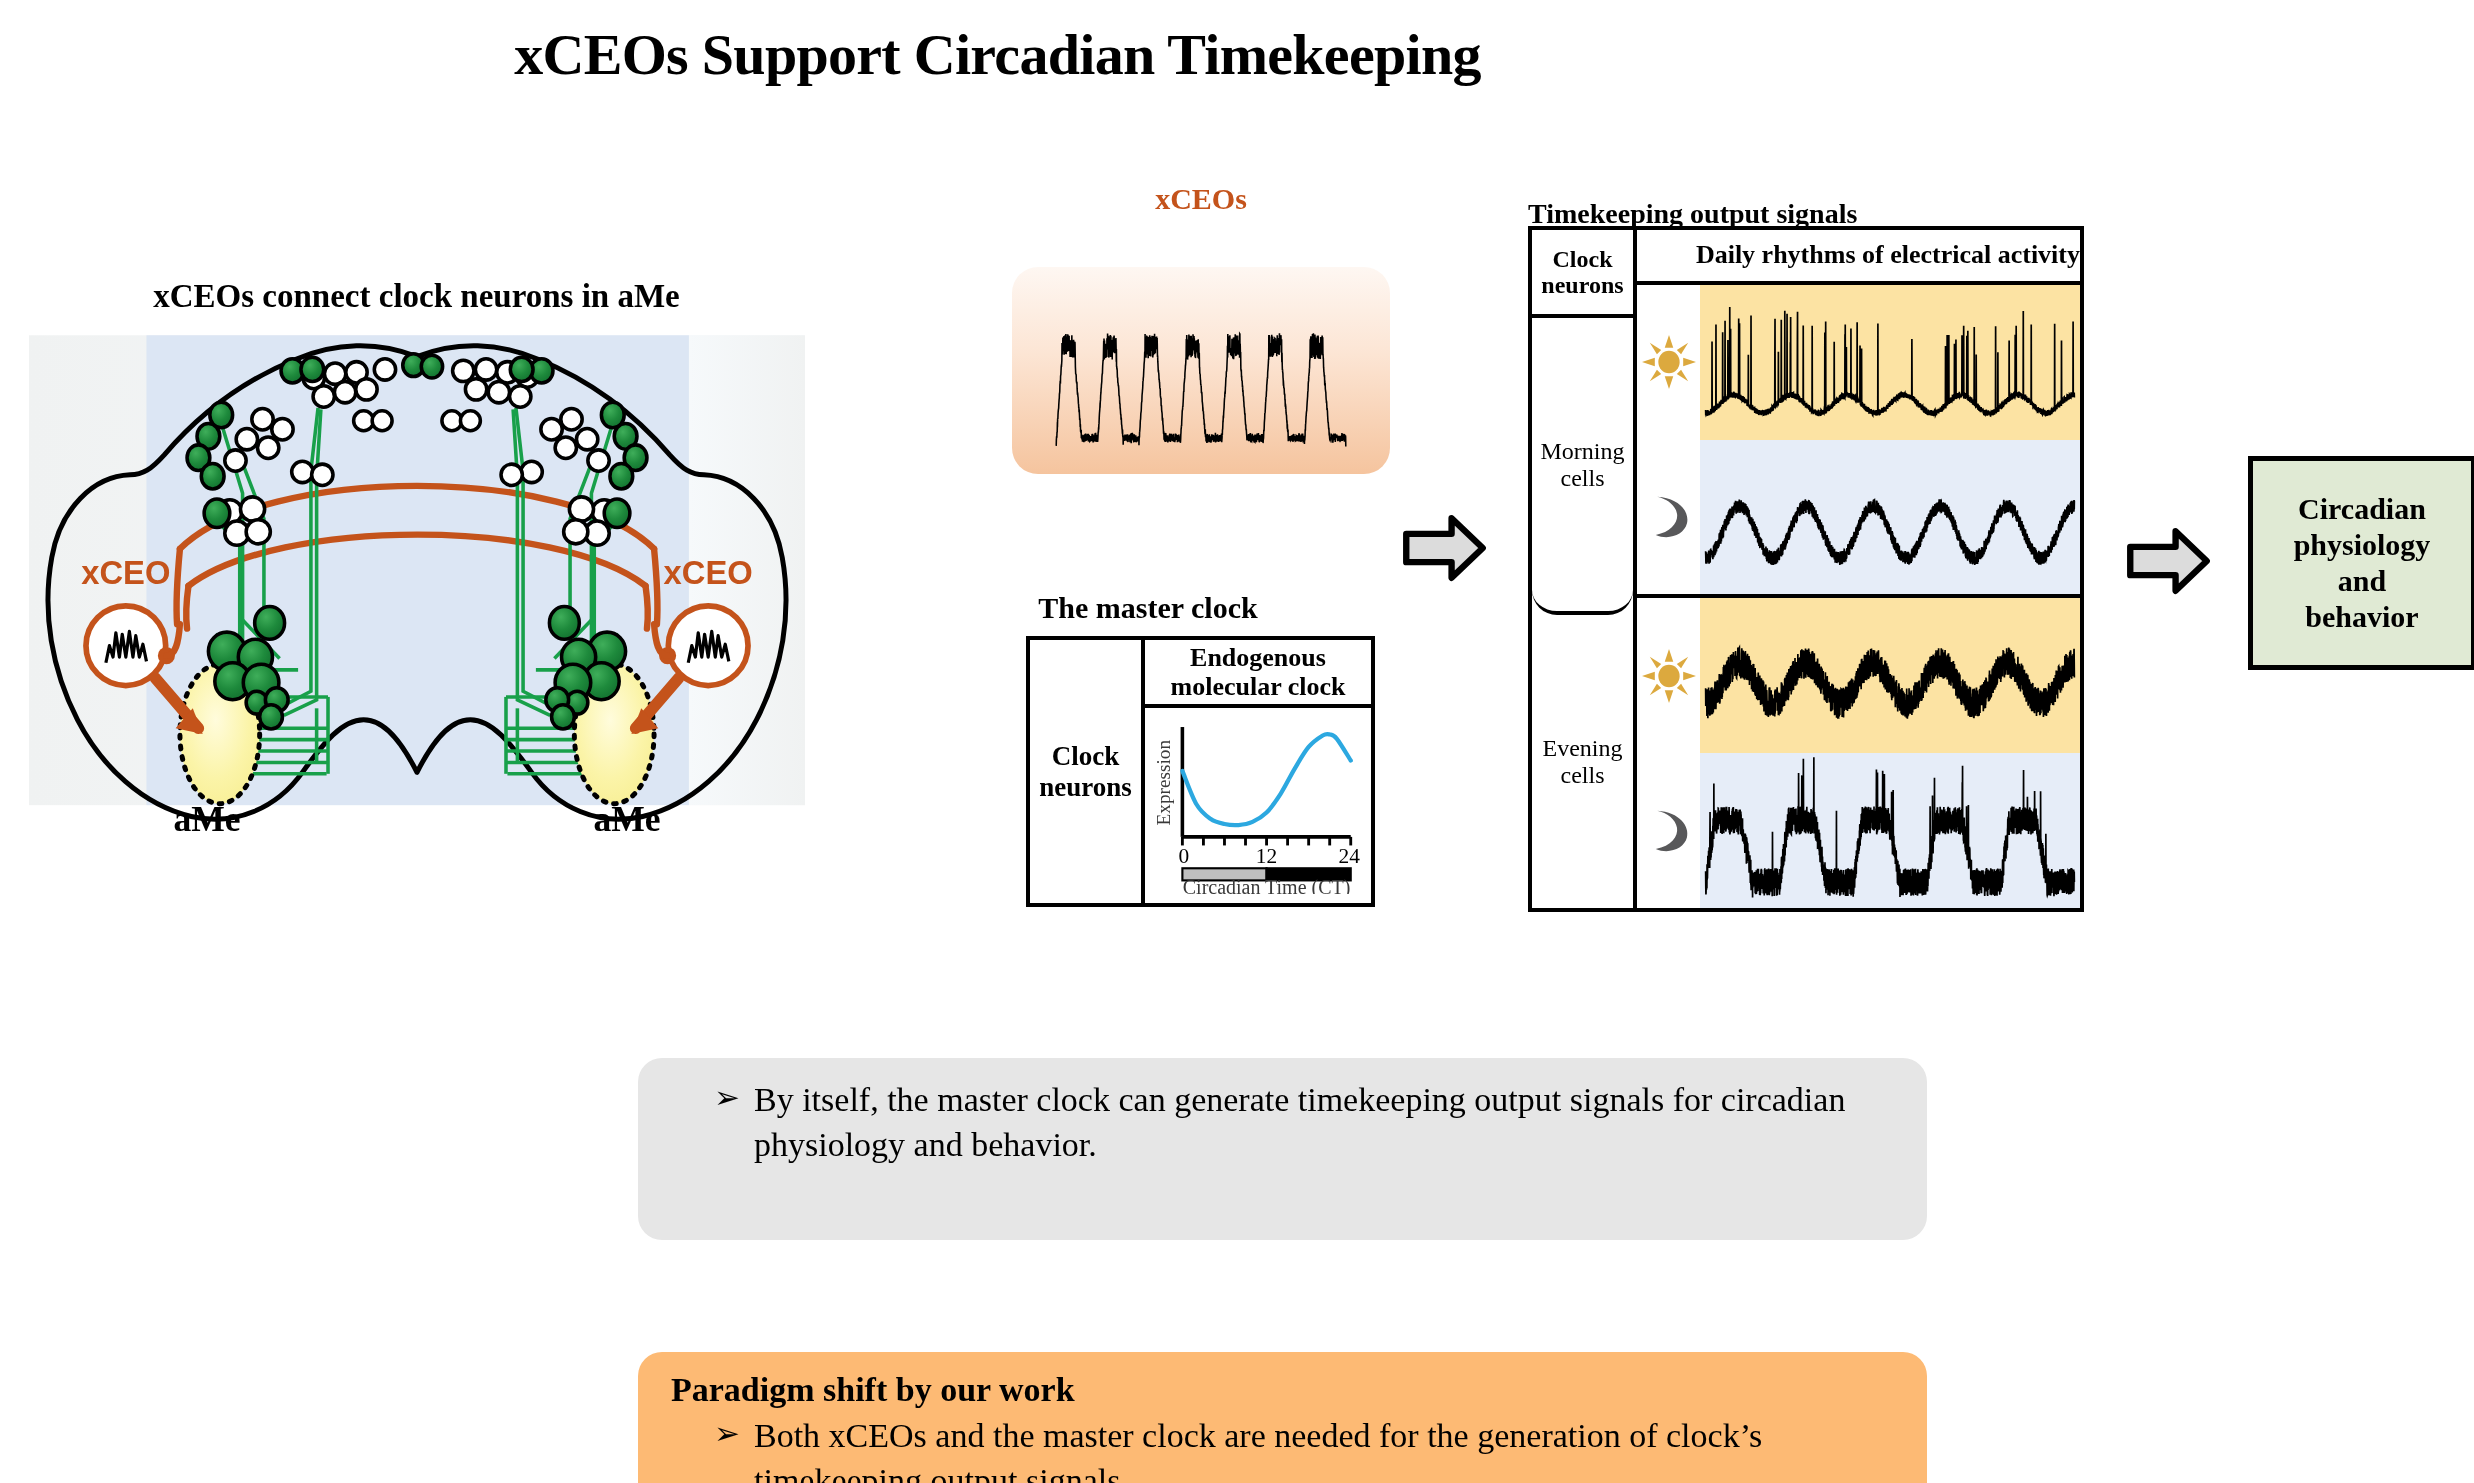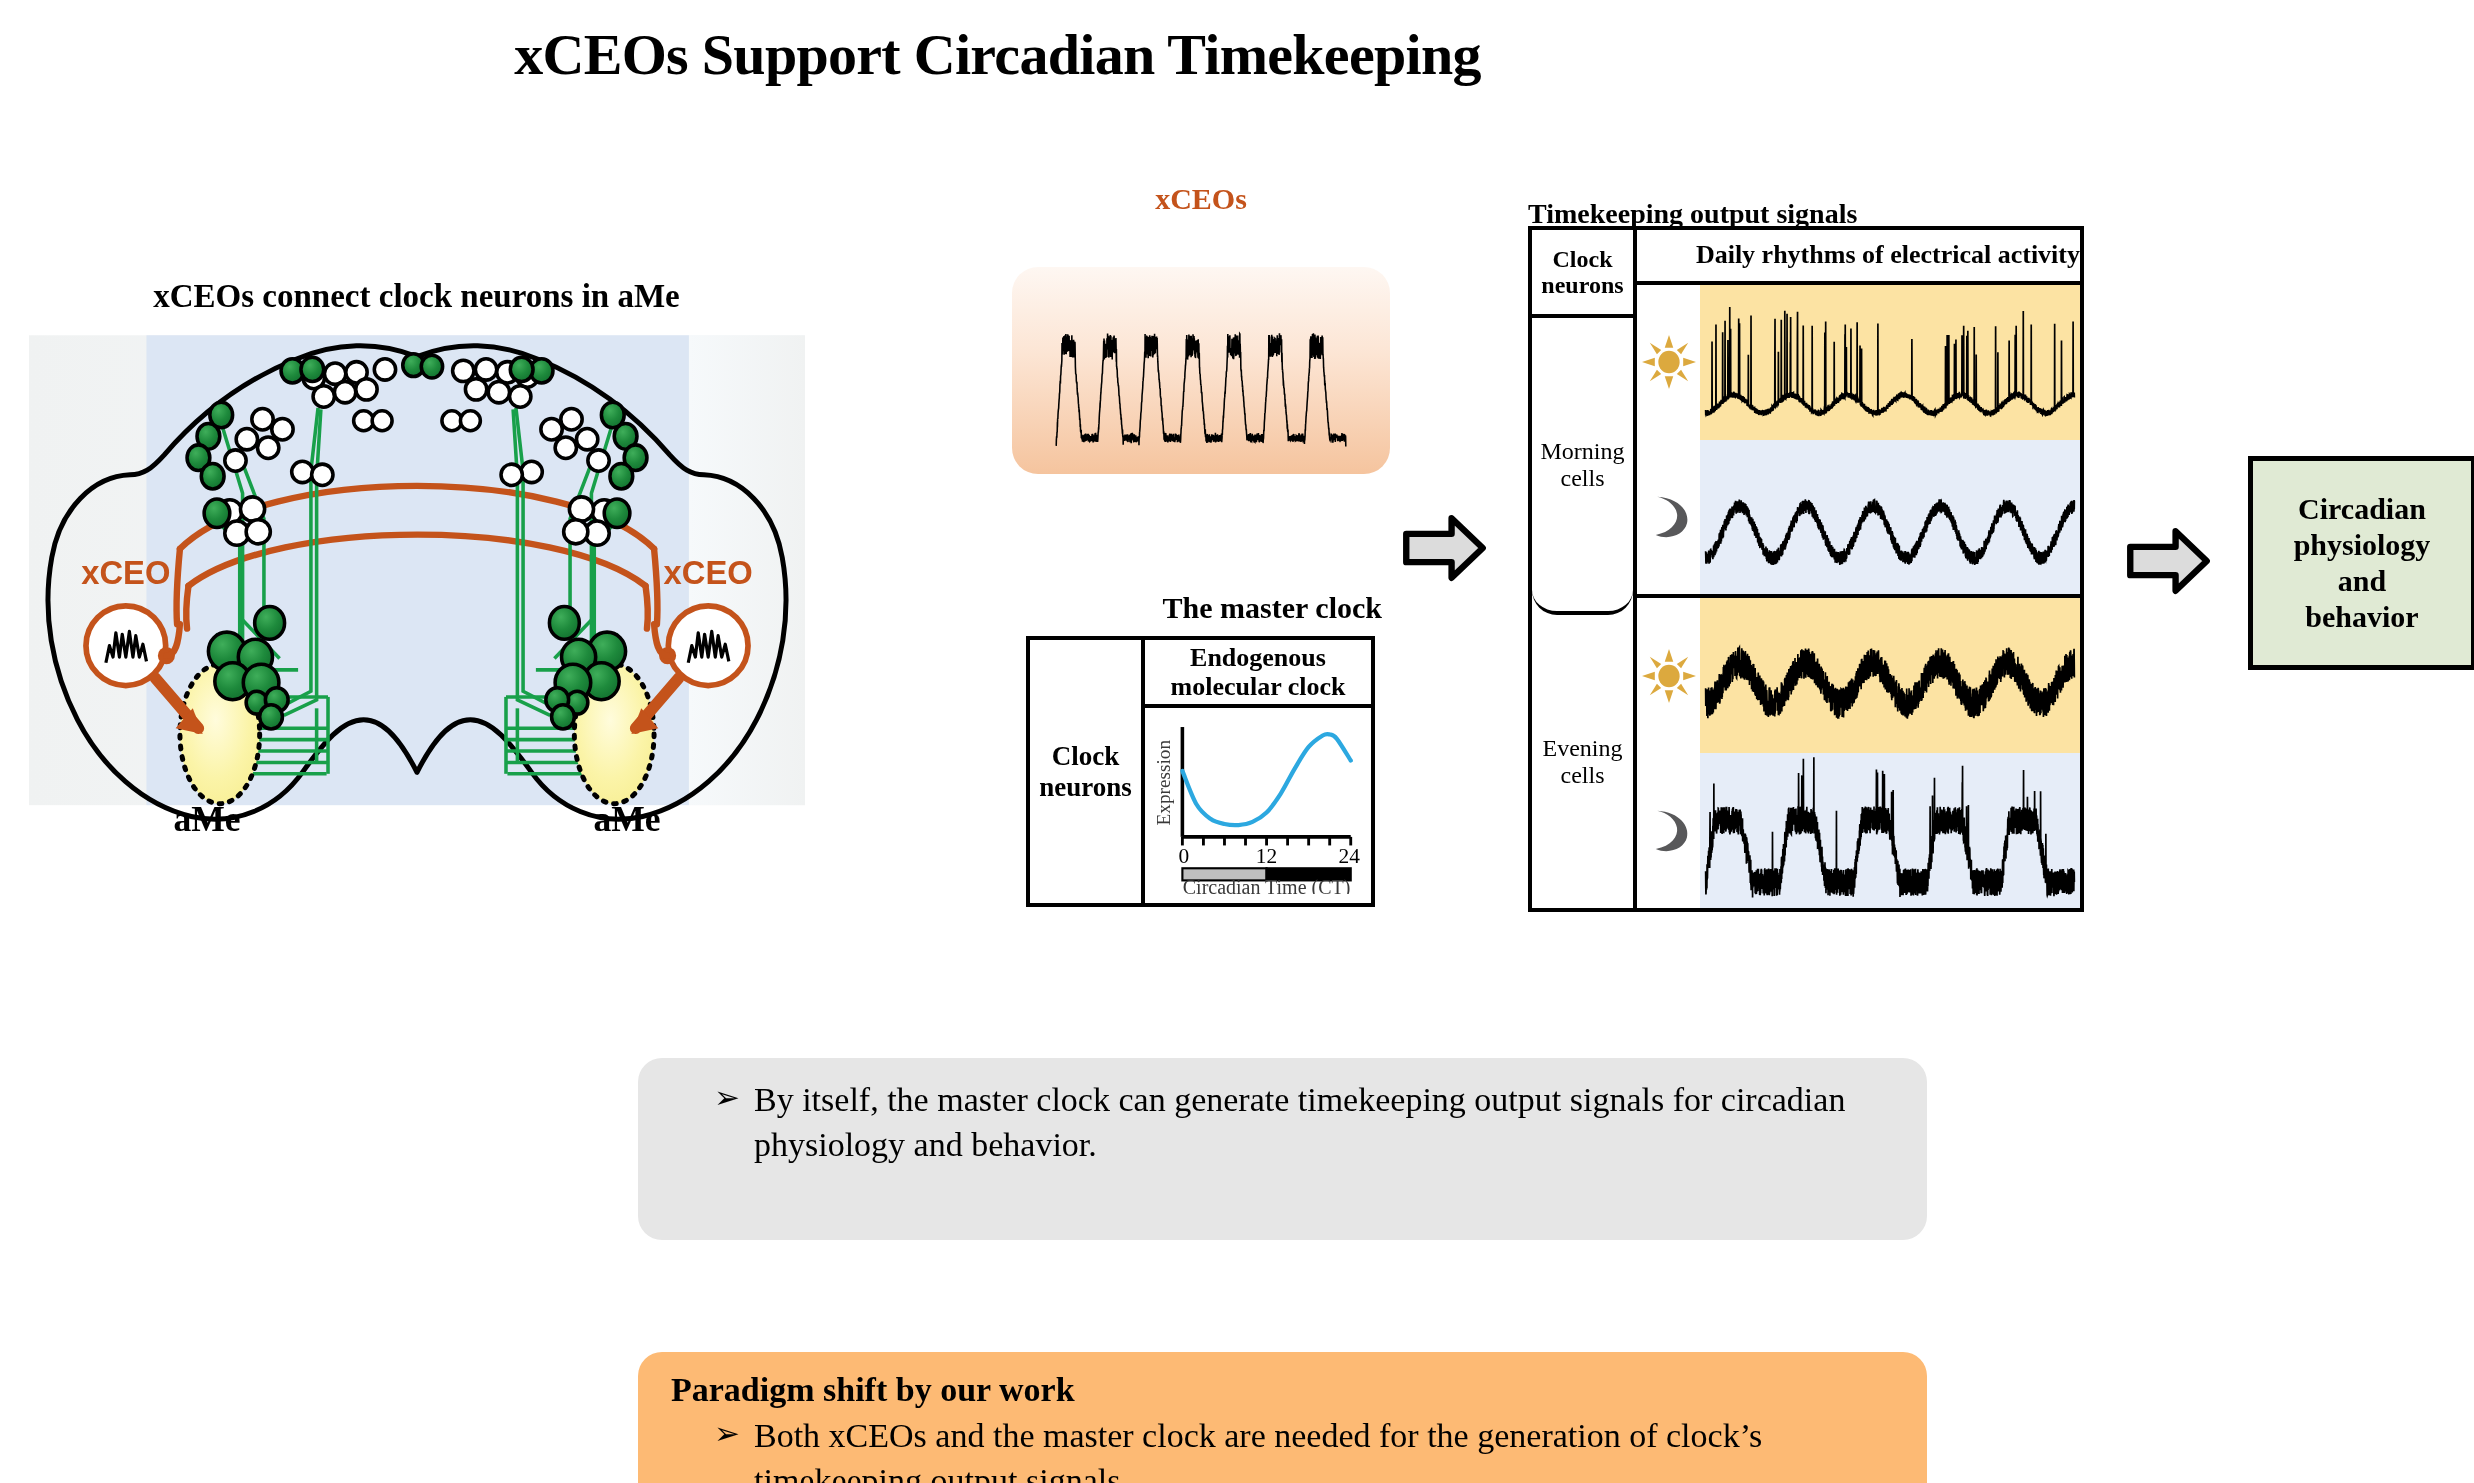--- a/index.html
+++ b/index.html
@@ -19,21 +19,21 @@
 
   
   #xceos-label{left:1012px;top:182px;width:378px;text-align:center;
     font-size:30px;font-weight:bold;color:#C4531B;}
   #xceos-box{left:1012px;top:267px;width:378px;height:207px;
     border-radius:26px;overflow:hidden;
     background:linear-gradient(180deg,#FEF7F2 0%,#FCE5D4 42%,#F5C49E 100%);}
   #xceos-box svg{display:block;}
 
   
-  #masterclock-label{left:1026px;top:591px;width:356px;text-align:right;
+  #masterclock-label{left:970px;top:591px;width:356px;text-align:center;
     font-size:30px;font-weight:bold;}
   #masterclock-table{left:1026px;top:636px;width:349px;height:271px;
     border:4.3px solid #000;box-sizing:border-box;display:flex;}
   .mc-left{width:115px;border-right:4.3px solid #000;box-sizing:border-box;
     display:flex;align-items:center;justify-content:center;}
   .mc-left span{font-size:27px;font-weight:bold;text-align:center;line-height:1.12;}
   .mc-right{flex:1;display:flex;flex-direction:column;}
   .mc-head{height:68px;border-bottom:4.3px solid #000;box-sizing:border-box;
     display:flex;align-items:center;justify-content:center;}
   .mc-head span{font-size:26px;font-weight:bold;text-align:center;line-height:1.12;}

